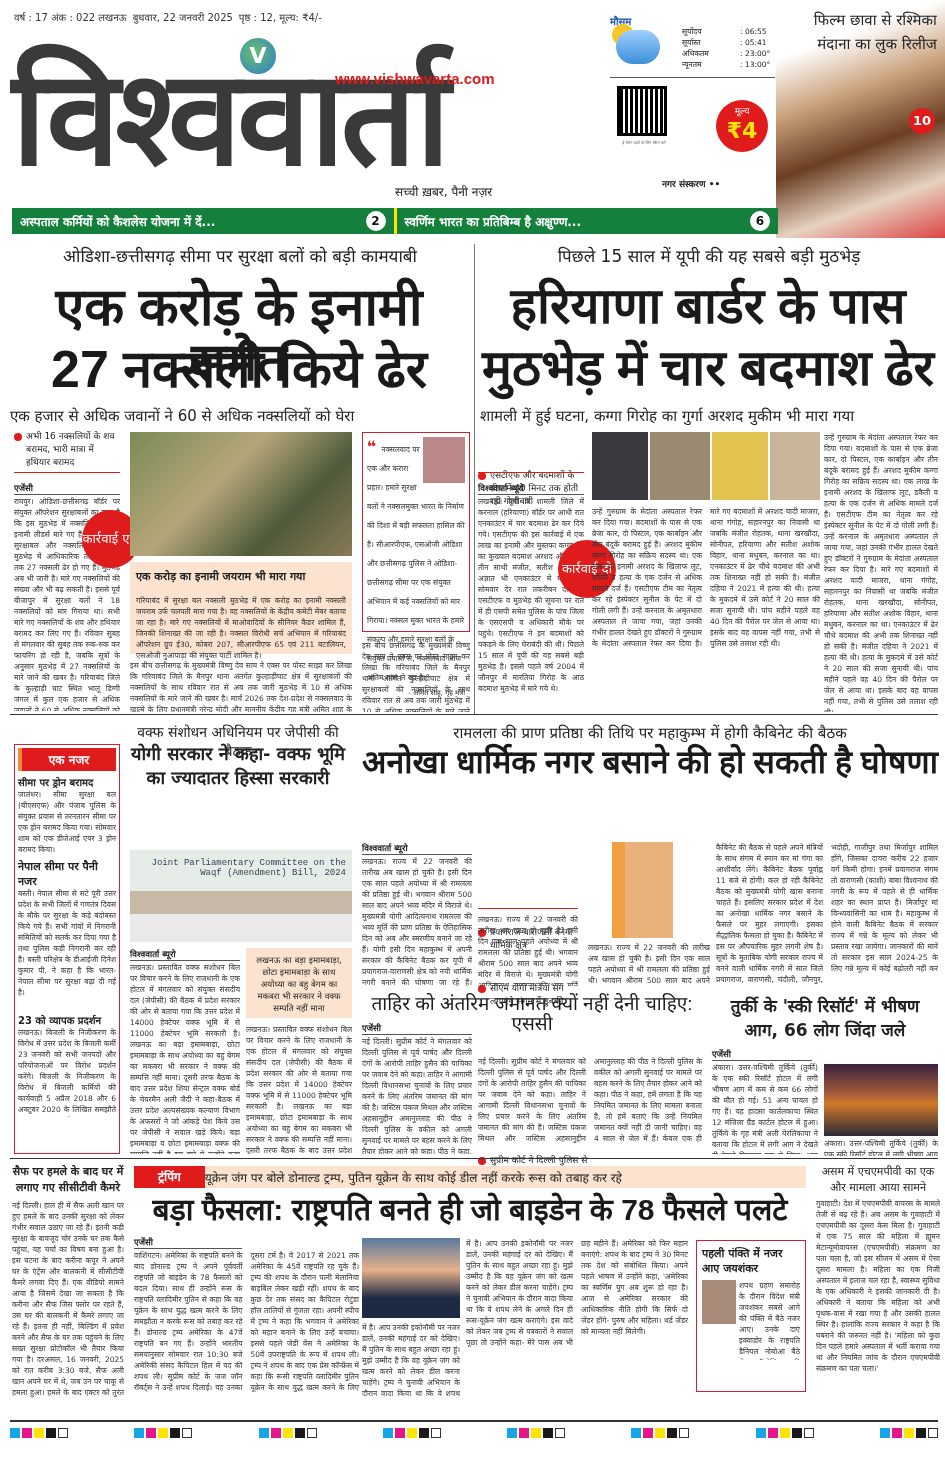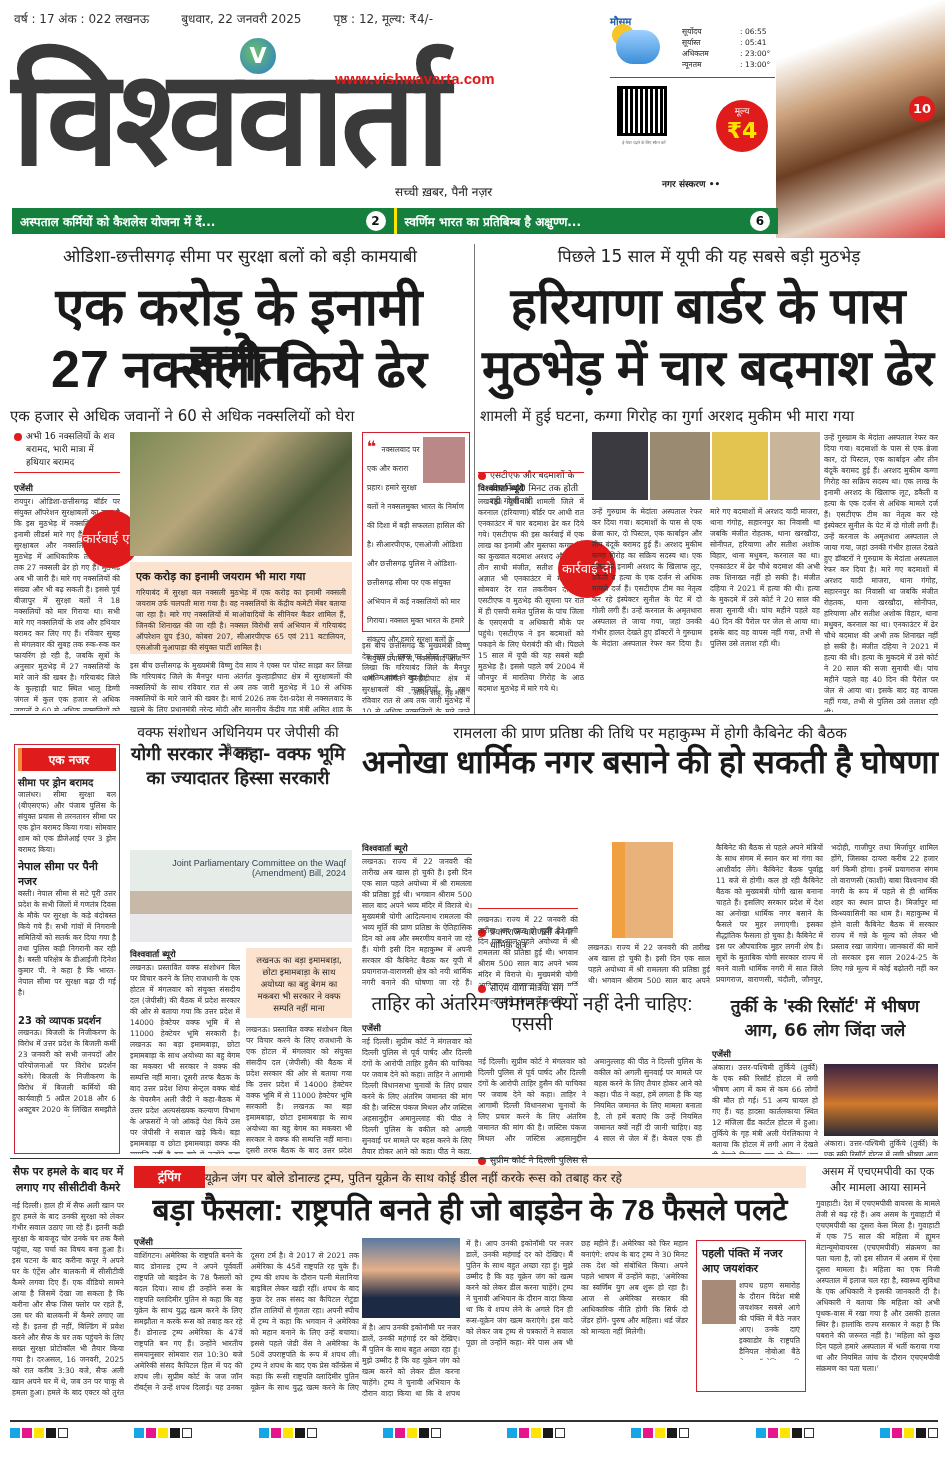--- a/index.html
+++ b/index.html
@@ -1,38 +1,38 @@
 <!DOCTYPE html>
 <html><head>
 <meta charset="utf-8">
 <style>
 *{box-sizing:border-box;margin:0;padding:0}
 body{width:945px;height:1474px;background:#fff;font-family:"DejaVu Sans","Liberation Sans",sans-serif;color:#222;position:relative;overflow:hidden}
 .abs{position:absolute}
-.meta{top:10px;left:14px;font-size:12px;color:#333;display:flex;gap:32px}
+.meta{top:10px;left:14px;font-size:10px;color:#333;display:flex;gap:6px}
 .mast{top:48px;left:12px;font-family:"DejaVu Serif",serif;font-weight:bold;font-size:132px;line-height:140px;color:#3a3a3a;letter-spacing:-4px}
 .logo{top:38px;left:240px;width:36px;height:36px;border-radius:50%;background:radial-gradient(circle at 40% 40%,#6bbf6b,#2a7bd0);color:#fff;font-weight:bold;font-size:22px;text-align:center;line-height:36px}
 .url{top:70px;left:335px;color:#e01b1b;font-family:"Liberation Sans",sans-serif;font-weight:bold;font-size:15px}
 .tagline{top:183px;left:395px;font-size:12px;color:#222}
 .weather{top:14px;left:610px;width:165px;height:64px;border-bottom:1px solid #555}
 .weather .title{color:#1c5aa8;font-weight:bold;font-size:10px}
 .cloud{position:absolute;left:6px;top:16px;width:44px;height:34px;border-radius:18px;background:linear-gradient(#9fd0ff,#3a8fd8)}
 .sun{position:absolute;left:2px;top:10px;width:22px;height:22px;border-radius:50%;background:#f7c52a}
 .wt{position:absolute;left:72px;top:12px;font-size:7.5px;line-height:11px}
 .wt div{display:flex;gap:14px}
 .wt span:first-child{width:44px}
 .qr{top:86px;left:617px;width:50px;height:50px;background:repeating-linear-gradient(90deg,#000 0 3px,#fff 3px 5px),#000;border:3px solid #000;outline:2px solid #fff}
 .qrcap{top:140px;left:612px;width:64px;font-size:4px;color:#555;text-align:center}
 .price{top:100px;left:716px;width:52px;height:52px;border-radius:50%;background:#e01b1b;color:#fff;text-align:center}
 .price .l{font-size:9px;line-height:14px;padding-top:4px}
 .price .v{font-size:22px;color:#ffe400;font-weight:bold;line-height:26px}
 .edition{top:177px;left:662px;font-size:9px;font-weight:bold}
 .promo{top:0;left:776px;width:169px;height:238px;background:linear-gradient(160deg,#fff 20%,#c9a07a 40%,#6b3e23 60%,#e6d2c0 80%,#d44 100%)}
 .promo-text{position:absolute;right:8px;top:8px;text-align:right;font-size:15px;line-height:24px;color:#222;width:130px}
-.promo-num{position:absolute;right:10px;top:96px;width:26px;height:26px;border-radius:50%;background:#e01b1b;color:#fff;font-size:13px;font-weight:bold;text-align:center;line-height:26px}
+.promo-num{position:absolute;right:10px;top:108px;width:26px;height:26px;border-radius:50%;background:#e01b1b;color:#fff;font-size:13px;font-weight:bold;text-align:center;line-height:26px}
 .ribbon{top:208px;left:12px;width:766px;height:26px;background:#15803d;display:flex}
 .rb{flex:1;display:flex;align-items:center;justify-content:space-between;padding:0 8px;color:#fff;font-size:12px;font-weight:bold;border-right:3px solid #ffe400}
 .rb:last-child{border-right:none}
 .rb .n{background:#fff;color:#111;width:20px;height:20px;border-radius:50%;text-align:center;line-height:20px;font-size:12px}
 .vr{width:1px;background:#777}
 .hr{height:1px;background:#333}
 .kicker{font-size:17px;text-align:center;color:#222}
 .h1{font-weight:bold;text-align:center;color:#1a1a1a;font-family:"Liberation Sans",sans-serif;line-height:1.05}
 .sub{font-size:15px;}
 .txt{font-size:7.5px;line-height:11px;color:#333;text-align:justify;overflow:hidden}
@@ -84,20 +84,21 @@
 </div>
 <div class="abs qr"></div>
 <div class="abs qrcap">ई-पेपर पढ़ने के लिए स्कैन करें</div>
 <div class="abs price">
   <div class="l">मूल्य</div>
   <div class="v">₹4</div>
 </div>
 <div class="abs edition">नगर संस्करण  ••</div>
 
 <div class="abs promo">
+  <div class="promo-text">फिल्म छावा से रश्मिका मंदाना का लुक रिलीज</div>
   <div class="promo-num">10</div>
 </div>
 
 <div class="abs ribbon">
   <div class="rb">
       <span>अस्पताल कर्मियों को कैशलेस योजना में दें...</span>
       <span class="n">2</span>
     </div>
   <div class="rb">
       <span>स्वर्णिम भारत का प्रतिबिम्ब है अक्षुण्ण...</span>
@@ -113,21 +114,21 @@
 <div class="abs sub" style="left:10px;top:405px;width:460px">एक हजार से अधिक जवानों ने 60 से अधिक नक्सलियों को घेरा</div>
 
 <div class="abs bullet" style="left:14px;top:430px;width:106px">अभी 16 नक्सलियों के शव बरामद, भारी मात्रा में हथियार बरामद</div>
 <div class="abs" style="left:14px;top:472px;width:106px;height:1px;background:#e01b1b"></div>
 <div class="abs byline" style="left:14px;top:482px;width:106px">एजेंसी</div>
 <div class="abs txt" style="left:14px;top:496px;width:106px;height:215px">रायपुर। ओडिशा-छत्तीसगढ़ बॉर्डर पर संयुक्त ऑपरेशन सुरक्षाबलों का दावा है कि इस मुठभेड़ में नक्सलियों के कई इनामी लीडर्स मारे गए हैं। गरियाबंद में सुरक्षाबल और नक्सलियों के बीच मुठभेड़ में आधिकारिक तौर पर अब तक 27 नक्सली ढेर हो गए हैं। मुठभेड़ अब भी जारी है। मारे गए नक्सलियों की संख्या और भी बढ़ सकती है। इससे पूर्व बीजापुर में सुरक्षा बलों ने 18 नक्सलियों को मार गिराया था। सभी मारे गए नक्सलियों के शव और हथियार बरामद कर लिए गए हैं। रविवार सुबह से मंगलवार की सुबह तक रुक-रुक कर फायरिंग हो रही है, जबकि सूत्रों के अनुसार मुठभेड़ में 27 नक्सलियों के मारे जाने की खबर है। गरियाबंद जिले के कुल्हाड़ी घाट स्थित भालू डिग्गी जंगल में कुल एक हजार से अधिक जवानों ने 60 से अधिक नक्सलियों को चारों तरफ से घेर रखा है। यह मामला मैनपुर थाने इलाके का बताया जा रहा है। मुठभेड़ में सीआरपीएफ के कोबरा यूनिट का एक जवान भी घायल हुआ है, जिसे एयर लिफ्ट करके रायपुर लाया गया है। आईजी रायपुर जोन अमरेश मिश्रा ने बताया कि गरियाबंद मुठभेड़ में अब तक 16 नक्सलियों के शव बरामद किए गए हैं। एके 47, एसएलआर, आईएनएसएएस और अन्य स्वचालित हथियार बरामद किए गए हैं। इसके अलावा तीन आईईडी भी बरामद की गई हैं। खबर लिखे जाने तक सर्च ऑपरेशन जारी है।</div>
 <div class="abs badge" style="left:82px;top:510px">कार्रवाई एक</div>
 
 <div class="abs photo" style="left:130px;top:432px;width:222px;height:124px;background:linear-gradient(135deg,#7b8a55,#b6a67a 40%,#4e5a3a 70%,#8a7a55)"></div>
 <div class="abs box-peach" style="left:130px;top:562px;width:222px;height:92px;padding:6px">
-  <div style="font-size:11px;font-weight:bold;margin-bottom:4px">एक करोड़ का इनामी जयराम भी मारा गया</div>
+  <div style="font-size:11px;font-weight:bold;margin-bottom:12px">एक करोड़ का इनामी जयराम भी मारा गया</div>
   <div class="txt" style="height:68px">गरियाबंद में सुरक्षा बल नक्सली मुठभेड़ में एक करोड़ का इनामी नक्सली जयराम उर्फ चलपती मारा गया है। वह नक्सलियों के केंद्रीय कमेटी मेंबर बताया जा रहा है। मारे गए नक्सलियों में माओवादियों के सीनियर कैडर शामिल हैं, जिनकी शिनाख्त की जा रही है। नक्सल विरोधी सर्च अभियान में गरियाबंद ऑपरेशन ग्रुप ई30, कोबरा 207, सीआरपीएफ 65 एवं 211 बटालियन, एसओजी नुआपाड़ा की संयुक्त पार्टी शामिल है।</div>
 </div>
 <div class="abs txt" style="left:130px;top:660px;width:222px;height:52px">इस बीच छत्तीसगढ़ के मुख्यमंत्री विष्णु देव साय ने एक्स पर पोस्ट साझा कर लिखा कि गरियाबंद जिले के मैनपुर थाना अंतर्गत कुल्हाड़ीघाट क्षेत्र में सुरक्षाबलों की नक्सलियों के साथ रविवार रात से अब तक जारी मुठभेड़ में 10 से अधिक नक्सलियों के मारे जाने की खबर है। मार्च 2026 तक देश-प्रदेश से नक्सलवाद के खात्मे के लिए प्रधानमंत्री नरेन्द्र मोदी और माननीय केंद्रीय गृह मंत्री अमित शाह के संकल्प को मजबूती प्रदान करते हुए सुरक्षाबल के जवान निरंतर सफलता हासिल कर रहे हैं और जो सेना ने आगे बढ़ रही है। जवानों को मिली यह कामयाबी सराहनीय है। उनकी बहादुरी को सलाम करता हूं। हमारी डबल इंजन की सरकार में निश्चित ही हमारा छत्तीसगढ़ मार्च 2026 तक नक्सलवाद से मुक्त होकर रहेगा।</div>
 
 <div class="abs redbox" style="left:362px;top:432px;width:108px;height:200px;padding:4px">
   <div style="float:right;width:42px;height:46px;background:#b88;margin-left:3px"></div>
   <span style="color:#e01b1b;font-size:16px;font-weight:bold;line-height:10px">❝</span>
   <span class="txt" style="display:inline;font-size:7.5px">नक्सलवाद पर एक और करारा प्रहार। हमारे सुरक्षा बलों ने नक्सलमुक्त भारत के निर्माण की दिशा में बड़ी सफलता हासिल की है। सीआरपीएफ, एसओजी ओडिशा और छत्तीसगढ़ पुलिस ने ओडिशा-छत्तीसगढ़ सीमा पर एक संयुक्त अभियान में कई नक्सलियों को मार गिराया। नक्सल मुक्त भारत के हमारे संकल्प और हमारे सुरक्षा बलों के संयुक्त प्रयासों से, नक्सलवाद आज अंतिम सांस ले रहा है।</span>
   <div style="font-size:7px;text-align:right;margin-top:4px">- अमित शाह, गृह मंत्री</div>
 </div>
@@ -158,21 +159,21 @@
   <div style="font-size:10px;font-weight:bold;margin-top:4px">सीमा पर ड्रोन बरामद</div>
   <div class="txt" style="height:66px">जालंधर। सीमा सुरक्षा बल (बीएसएफ) और पंजाब पुलिस के संयुक्त प्रयास से तरनतारन सीमा पर एक ड्रोन बरामद किया गया। सोमवार शाम को एक डीजेआई एयर 3 ड्रोन बरामद किया।</div>
   <div style="font-size:11px;font-weight:bold;margin-top:3px">नेपाल सीमा पर पैनी नजर</div>
   <div class="txt" style="height:122px">बस्ती। नेपाल सीमा से सटे पूरी उत्तर प्रदेश के सभी जिलों में गणतंत्र दिवस के मौके पर सुरक्षा के कड़े बंदोबस्त किये गये हैं। सभी गांवों में निगरानी समितियों को सतर्क कर दिया गया है तथा पुलिस कड़ी निगरानी कर रही है। बस्ती परिक्षेत्र के डीआईजी दिनेश कुमार पी. ने कहा है कि भारत-नेपाल सीमा पर सुरक्षा बढ़ा दी गई है।</div>
   <div style="font-size:10px;font-weight:bold;margin-top:3px">23 को व्यापक प्रदर्शन</div>
   <div class="txt" style="height:90px">लखनऊ। बिजली के निजीकरण के विरोध में उत्तर प्रदेश के बिजली कर्मी 23 जनवरी को सभी जनपदों और परियोजनाओं पर विरोध प्रदर्शन करेंगे। बिजली के निजीकरण के विरोध में बिजली कर्मियों की कार्यवाही 5 अप्रैल 2018 और 6 अक्टूबर 2020 के लिखित समझौते का खुला उल्लंघन है।</div>
 </div>
 
 <div class="abs" style="left:128px;top:722px;width:220px;font-size:14px;text-align:center">वक्फ संशोधन अधिनियम पर जेपीसी की बैठक</div>
 <div class="abs" style="left:128px;top:742px;width:220px;font-size:18px;font-weight:bold;text-align:center;line-height:24px">योगी सरकार ने कहा- वक्फ भूमि का ज्यादातर हिस्सा सरकारी</div>
-<div class="abs" style="left:130px;top:850px;width:222px;height:92px;background:linear-gradient(180deg,#e6ece8 0 45%,#c8b8a8 45% 70%,#e9e9ec 70%);padding:8px 6px;text-align:right;font-family:Liberation Sans, sans-serif;font-size:9px;color:#345"><span>Joint Parliamentary Committee on the Waqf (Amendment) Bill, 2024</span></div>
+<div class="abs" style="left:130px;top:850px;width:222px;height:92px;background:linear-gradient(180deg,#e6ece8 0 45%,#c8b8a8 45% 70%,#e9e9ec 70%);padding:8px 6px;text-align:right;font-family:Liberation Mono, monospace;font-size:9px;color:#345"><span>Joint Parliamentary Committee on the Waqf (Amendment) Bill, 2024</span></div>
 <div class="abs byline" style="left:130px;top:948px;width:110px">विश्ववार्ता ब्यूरो</div>
 <div class="abs txt" style="left:130px;top:962px;width:110px;height:192px">लखनऊ। प्रस्तावित वक्फ संशोधन बिल पर विचार करने के लिए राजधानी के एक होटल में मंगलवार को संयुक्त संसदीय दल (जेपीसी) की बैठक में प्रदेश सरकार की ओर से बताया गया कि उत्तर प्रदेश में 14000 हेक्टेयर वक्फ भूमि में से 11000 हेक्टेयर भूमि सरकारी है। लखनऊ का बड़ा इमामबाड़ा, छोटा इमामबाड़ा के साथ अयोध्या का बहु बेगम का मकबरा भी सरकार ने वक्फ की सम्पत्ति नहीं माना। दूसरी तरफ बैठक के बाद उत्तर प्रदेश शिया सेन्ट्रल वक्फ बोर्ड के चेयरमैन अली जैदी ने कहा-बैठक में उत्तर प्रदेश अल्पसंख्यक कल्याण विभाग के अफसरों ने जो आंकड़े पेश किये उस पर जेपीसी ने सवाल खड़े किये। बड़ा इमामबाड़ा व छोटा इमामबाड़ा वक्फ की सम्पत्ति नहीं है इस बारे में उन्होंने कहा कि सरकार का यह आंकड़ा गलत है। इत्तेहादुल मुस्लमीन के अध्यक्ष व सांसद असदउद्दीन ओवैसी ने कहा-क्या वक्फ बोर्ड में गैर मुस्लिम सदस्य कैसे हो सकता है। प्रस्तावित बिल में यह प्रावधान है कि जिलाधिकारी को सारे अधिकार दिये जाएंगे। जिलाधिकारी सरकार के निर्देश पर काम करता है। बिल में बहुत सारी कमियां हैं जिसकी वजह से हम उसका विरोध कर रहे हैं। सहारनपुर से कांग्रेस के सांसद इमरान मसूद ने कहा कि जिस जगह हमारे पुरखों के कब्रिस्तान हैं उसे भी वक्फ की सम्पत्ति नहीं माना जा रहा।</div>
 <div class="abs box-peach" style="left:246px;top:948px;width:106px;height:70px;padding:6px;font-size:8.5px;text-align:center;line-height:12px">लखनऊ का बड़ा इमामबाड़ा, छोटा इमामबाड़ा के साथ अयोध्या का बहु बेगम का मकबरा भी सरकार ने वक्फ सम्पति नहीं माना</div>
 <div class="abs txt" style="left:246px;top:1024px;width:106px;height:130px">लखनऊ। प्रस्तावित वक्फ संशोधन बिल पर विचार करने के लिए राजधानी के एक होटल में मंगलवार को संयुक्त संसदीय दल (जेपीसी) की बैठक में प्रदेश सरकार की ओर से बताया गया कि उत्तर प्रदेश में 14000 हेक्टेयर वक्फ भूमि में से 11000 हेक्टेयर भूमि सरकारी है। लखनऊ का बड़ा इमामबाड़ा, छोटा इमामबाड़ा के साथ अयोध्या का बहु बेगम का मकबरा भी सरकार ने वक्फ की सम्पत्ति नहीं माना। दूसरी तरफ बैठक के बाद उत्तर प्रदेश शिया सेन्ट्रल वक्फ बोर्ड के चेयरमैन अली जैदी ने कहा-बैठक में उत्तर प्रदेश अल्पसंख्यक कल्याण विभाग के अफसरों ने जो आंकड़े पेश किये उस पर जेपीसी ने सवाल खड़े किये। बड़ा इमामबाड़ा व छोटा इमामबाड़ा वक्फ की सम्पत्ति नहीं है इस बारे में उन्होंने कहा कि सरकार का यह आंकड़ा गलत है। इत्तेहादुल मुस्लमीन के अध्यक्ष व सांसद असदउद्दीन ओवैसी ने कहा-क्या वक्फ बोर्ड में गैर मुस्लिम सदस्य कैसे हो सकता है। प्रस्तावित बिल में यह प्रावधान है कि जिलाधिकारी को सारे अधिकार दिये जाएंगे। जिलाधिकारी सरकार के निर्देश पर काम करता है। बिल में बहुत सारी कमियां हैं जिसकी वजह से हम उसका विरोध कर रहे हैं। सहारनपुर से कांग्रेस के सांसद इमरान मसूद ने कहा कि जिस जगह हमारे पुरखों के कब्रिस्तान हैं उसे भी वक्फ की सम्पत्ति नहीं माना जा रहा।</div>
 
 <div class="abs" style="left:362px;top:722px;width:576px;font-size:15px;text-align:center">रामलला की प्राण प्रतिष्ठा की तिथि पर महाकुम्भ में होगी कैबिनेट की बैठक</div>
 <div class="abs h1" style="left:362px;top:746px;width:576px;font-size:32px">अनोखा धार्मिक नगर बसाने की हो सकती है घोषणा</div>
 <div class="abs byline" style="left:362px;top:842px;width:110px">विश्ववार्ता ब्यूरो</div>
 <div class="abs txt" style="left:362px;top:856px;width:110px;height:130px">लखनऊ। राज्य में 22 जनवरी की तारीख अब खास हो चुकी है। इसी दिन एक साल पहले अयोध्या में श्री रामलला की प्रतिष्ठा हुई थी। भगवान श्रीराम 500 साल बाद अपने भव्य मंदिर में विराजे थे। मुख्यमंत्री योगी आदित्यनाथ रामलला की भव्य मूर्ति की प्राण प्रतिष्ठा के ऐतिहासिक दिन को अब और स्मरणीय बनाने जा रहे हैं। योगी इसी दिन महाकुम्भ में अपनी सरकार की कैबिनेट बैठक कर यूपी में प्रयागराज-वाराणसी क्षेत्र को नयी धार्मिक नगरी बनाने की घोषणा जा रहे हैं। मुख्यमंत्री योगी आदित्यनाथ ने महाकुम्भ के इंटीग्रेटेड कमांड एंड कंट्रोल सेंटर में मंगलवार को अपनी सरकार की कैबिनेट बैठक बुलायी है। महाकुम्भ में कैबिनेट बैठक के लिए विशेष तौर से 22 जनवरी की तारीख को ही चुना गया है, क्योंकि 22 जनवरी 24 को भगवान की नगरी अयोध्या में रामलला की भव्य मूर्ति की प्राण प्रतिष्ठा का ऐतिहासिक आयोजन हुआ था। योगी सरकार 22 जनवरी को बैठक करके उस खास दिन की याद भी ताजा करना चाहती है।</div>
 <div class="abs bullet" style="left:478px;top:848px;width:100px">प्रयागराज-वाराणसी बनेगा धार्मिक क्षेत्र</div>

